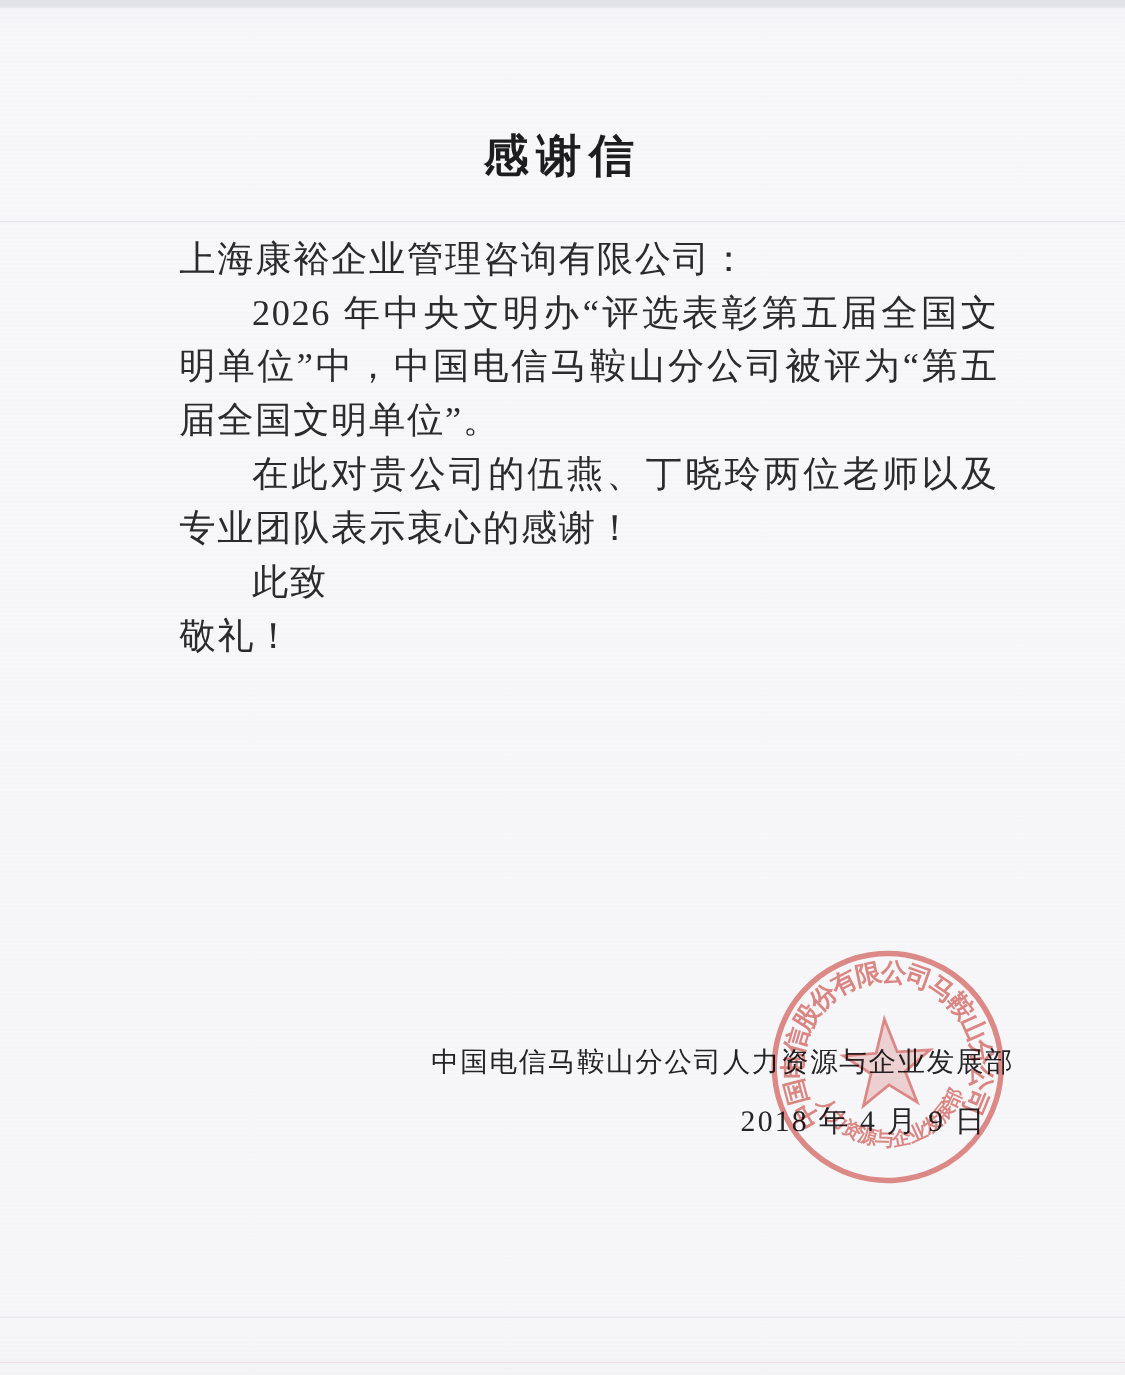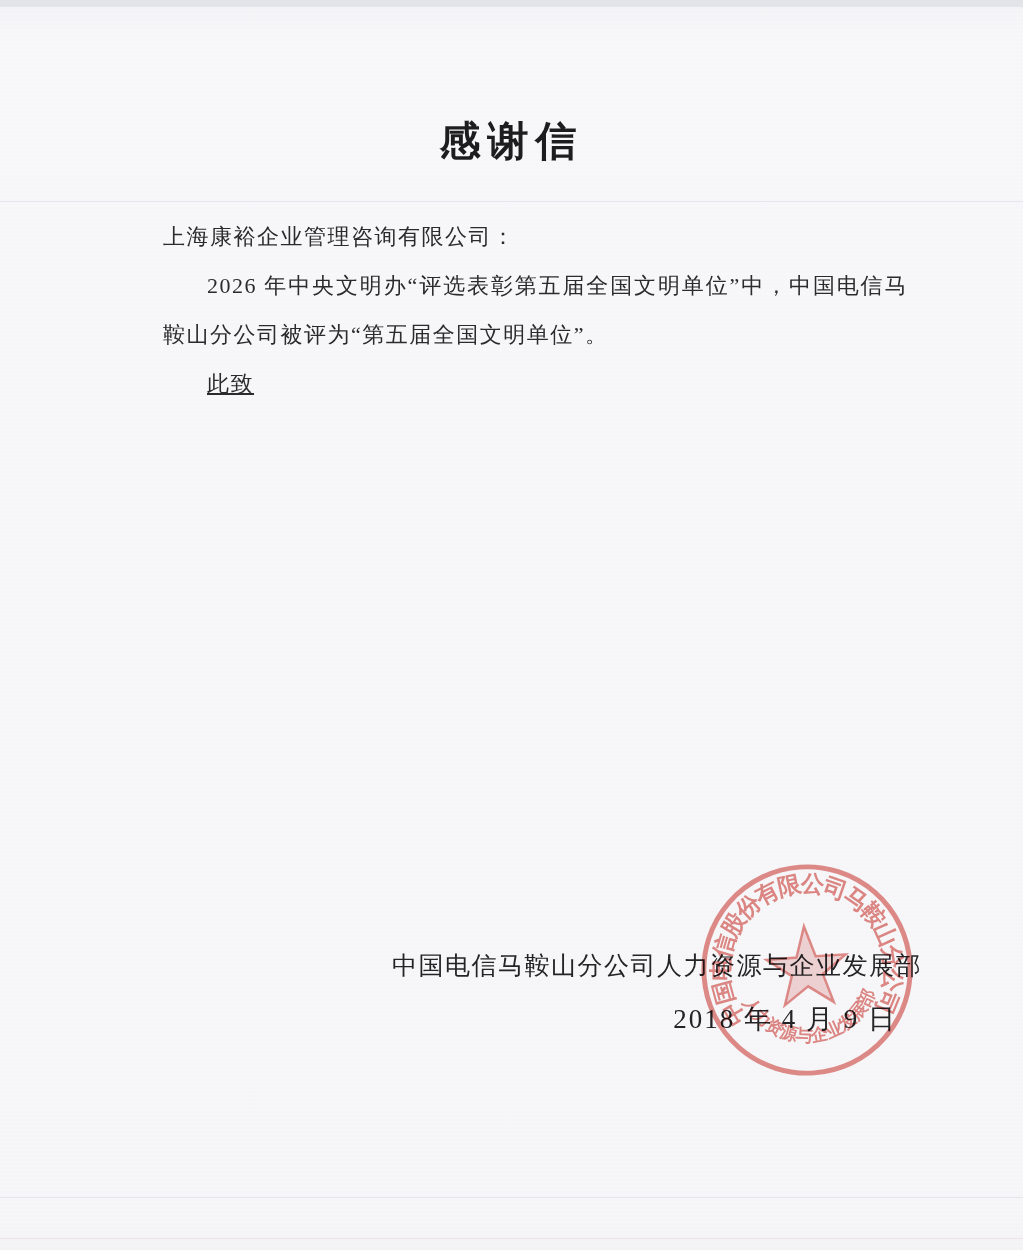--- a/index.html
+++ b/index.html
@@ -19,26 +19,26 @@
   .scan-line.l1{top:201px;}
   .scan-line.l2{top:1197px;}
   .scan-line.l3{top:1238px;background:rgba(233,205,210,0.5);}
   .title{
     position:absolute;top:114px;left:0;width:100%;
     text-align:center;font-size:41px;font-weight:bold;
     letter-spacing:7px;color:#1d1d20;
   }
   .body-block{
     position:absolute;left:163px;top:212px;width:745px;
-    font-size:22px;line-height:49px;letter-spacing:1.5px;
+    font-size:33px;line-height:49px;letter-spacing:1.5px;
     text-align:justify;text-justify:inter-character;
   }
   .body-block p{margin:0;text-indent:2em;}
   .body-block .salutation{text-indent:0;}
-  .body-block .closing-cizhi{text-indent:2em;text-decoration:underline;}
+  .body-block .closing-cizhi{text-indent:2em;}
   .body-block .closing-jingli{text-indent:0;}
   .signature{
     position:absolute;top:949px;right:101px;
     font-size:25px;letter-spacing:1.5px;white-space:nowrap;
     color:#242427;
   }
   .date{
     position:absolute;top:1001px;right:126px;
     font-size:27px;letter-spacing:2px;white-space:nowrap;
     color:#242427;
@@ -57,21 +57,23 @@
   <div class="scan-band-top"></div>
   <div class="scan-line l1"></div>
   <div class="scan-line l2"></div>
   <div class="scan-line l3"></div>
 
   <div class="title">感谢信</div>
 
   <div class="body-block">
     <p class="salutation">上海康裕企业管理咨询有限公司：</p>
     <p>2026 年中央文明办“评选表彰第五届全国文明单位”中，中国电信马鞍山分公司被评为“第五届全国文明单位”。</p>
+    <p>在此对贵公司的伍燕、丁晓玲两位老师以及专业团队表示衷心的感谢！</p>
     <p class="closing-cizhi">此致</p>
+    <p class="closing-jingli">敬礼！</p>
   </div>
 
   <div class="signature">中国电信马鞍山分公司人力资源与企业发展部</div>
   <div class="date">2018 年 4 月 9 日</div>
 
   <svg class="stamp" viewBox="0 0 240 240" xmlns="http://www.w3.org/2000/svg">
     <defs>
       <path id="ring-arc" d="M 55.3 165.3 A 79 79 0 1 1 184.7 165.3" fill="none"></path>
       <path id="inner-arc" d="M 53.5 147.6 A 72 72 0 0 0 186.5 147.6" fill="none"></path>
     </defs>

